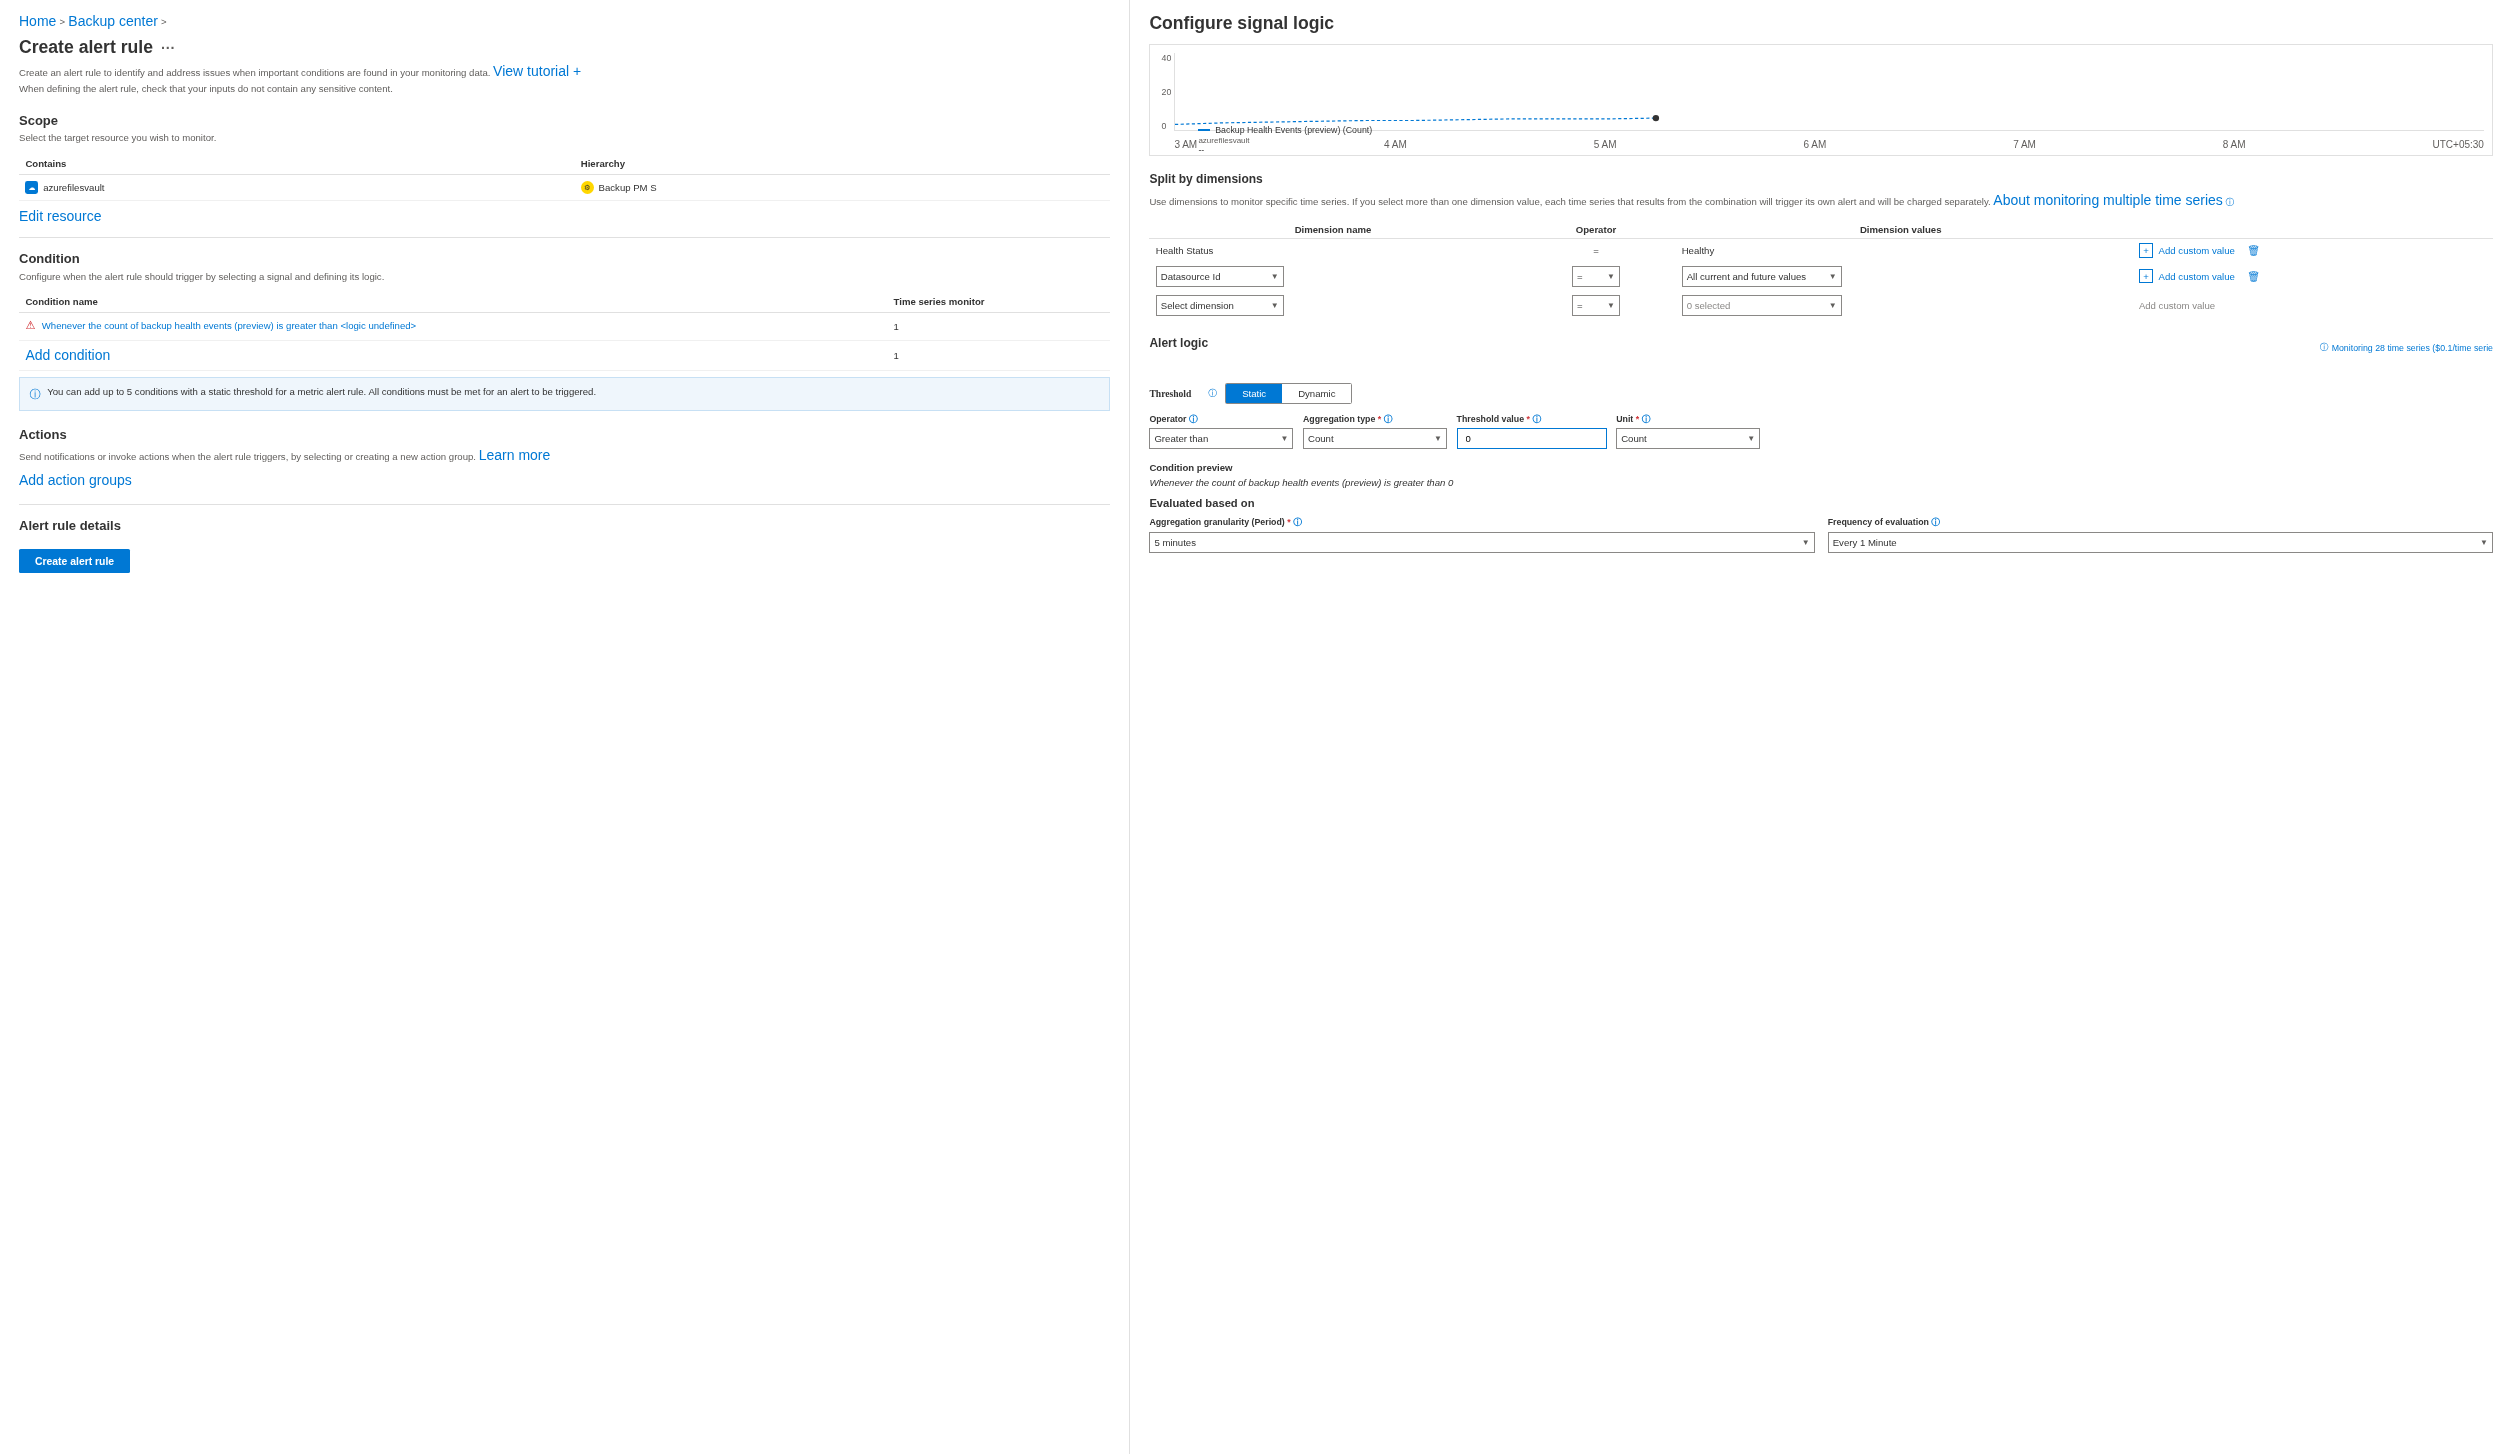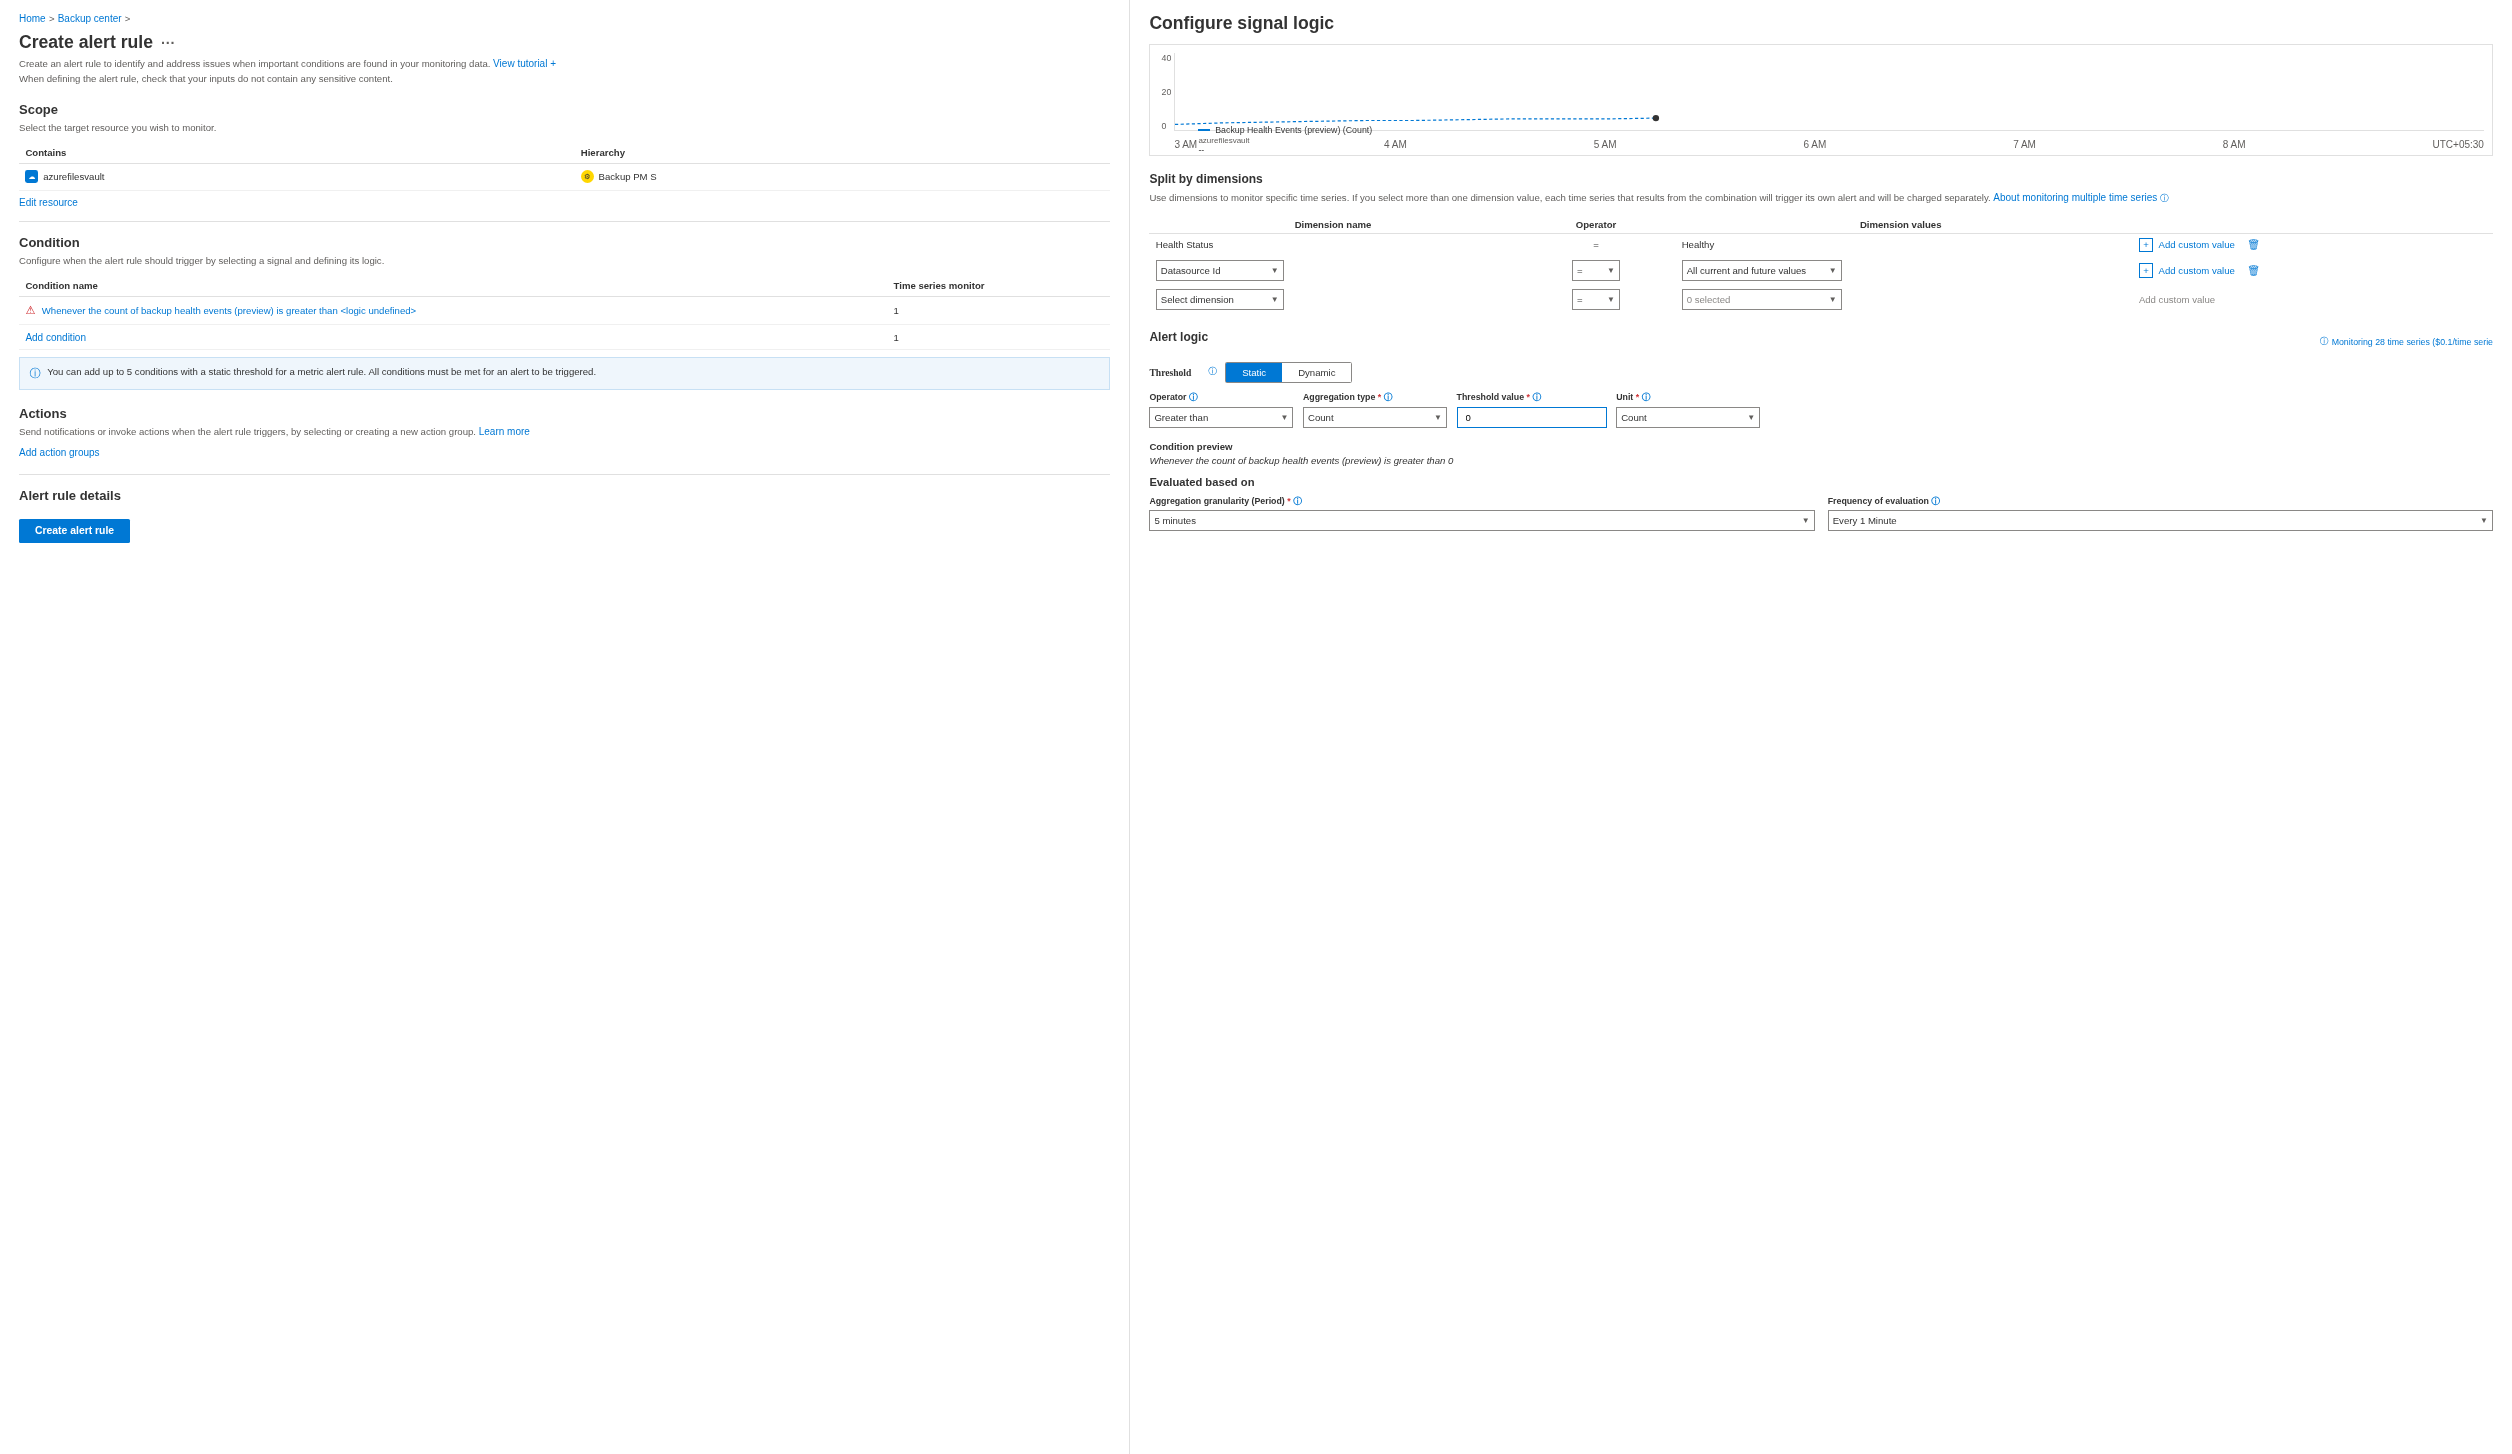--- a/index.html
+++ b/index.html
@@ -101,21 +101,21 @@
     .icon-gear {
       width: 13px;
       height: 13px;
       background: #ffd700;
       border-radius: 50%;
       display: inline-flex;
       align-items: center;
       justify-content: center;
       font-size: 7.2px;
     }
-    .link-text { color: #0078d4; cursor: pointer; font-size: 10px; text-decoration: none; }
+    .link-text { color: #0078d4; cursor: pointer; font-size: 14px; text-decoration: none; }
 
     
     .condition-row {
       display: flex;
       align-items: center;
       padding: 6.4px;
       border: 0.8px solid #e0e0e0;
       background: #fff;
       margin-bottom: 1.6px;
     }
@@ -571,21 +571,21 @@
             <span class="add-custom" style="color:#8a8886;">
               <span>Add custom value</span>
             </span>
           </td>
         </tr>
       </tbody>
     </table>
   </div>
 
   <div class="alert-logic-section">
-    <div style="display:flex;align-items:center;justify-content:space-between;margin-bottom:8px;">
+    <div style="display:flex;align-items:center;justify-content:space-between;margin-bottom:24px;">
       <div class="alert-logic-title">
         <span>Alert logic</span>
       </div>
       <div class="monitoring-count-info">
         <span style="color:#0078d4;">ⓘ</span>
         <span>Monitoring 28 time series ($0.1/time serie</span>
       </div>
     </div>
 
     <div class="threshold-row">

